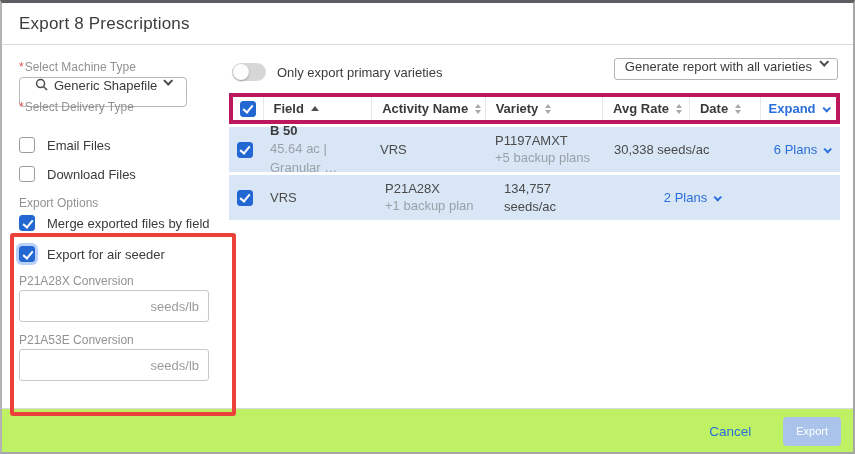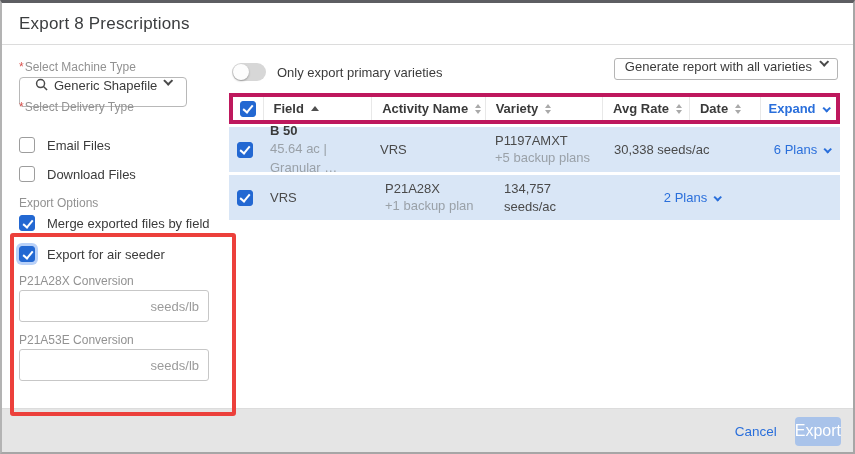--- a/index.html
+++ b/index.html
@@ -85,23 +85,23 @@
   .sort-both { display:inline-flex; flex-direction:column; gap:2px; }
   .sort-both i { display:block; width:0; height:0; border-left:3.5px solid transparent; border-right:3.5px solid transparent; }
   .sort-both .up { border-bottom:4px solid #a9a9a9; }
   .sort-both .dn { border-top:4px solid #a9a9a9; }
   .sort-asc { display:inline-block; width:0; height:0; border-left:4px solid transparent; border-right:4px solid transparent; border-bottom:5px solid #4f4f4f; }
 
   .link { color:#2a6fdb; font-size:13px; cursor:pointer; }
   .plans-link { display:flex; align-items:center; gap:7px; }
 
   
-  .footer { position:absolute; left:0; top:405px; width:100%; height:45px; border-top:1px solid #dcdcdc; background:#e5e5e5; display:flex; align-items:center; justify-content:flex-end; gap:18px; padding-right:12px; }
+  .footer { position:absolute; left:0; top:405px; width:100%; height:45px; border-top:1px solid #dcdcdc; background:#bef264; display:flex; align-items:center; justify-content:flex-end; gap:32px; padding-right:12px; }
   .cancel-link { font-size:13.5px; color:#2a6fdb; cursor:pointer; }
-  .export-btn { background:#a9c3ea; color:#fff; font-size:16px; font-family:inherit; border:none; border-radius:4px; height:29px; padding:0 0; cursor:default; }
+  .export-btn { background:#a9c3ea; color:#fff; font-size:11px; font-family:inherit; border:none; border-radius:4px; height:29px; padding:0 13px; cursor:default; }
 
   .search-icon-wrap { display:flex; align-items:center; }
 </style>
 </head>
 <body>
 
 <div class="screen">
 
   <div class="modal-header">
     <div class="modal-title">Export 8 Prescriptions</div>

